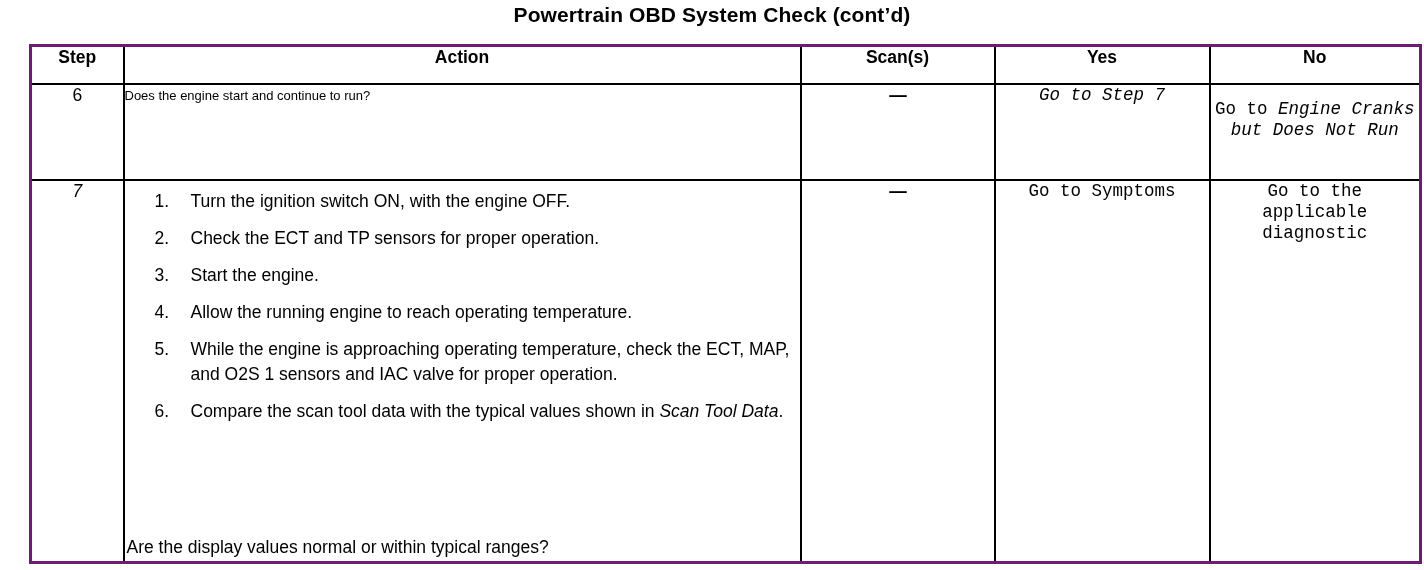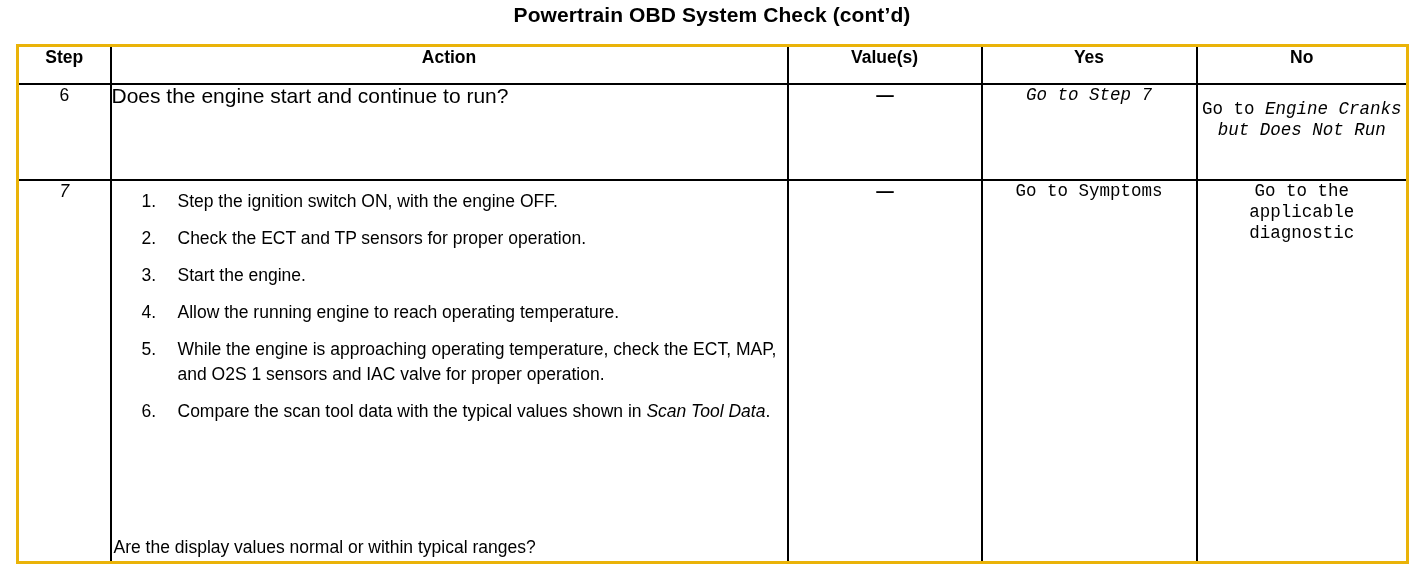--- a/index.html
+++ b/index.html
@@ -31,27 +31,27 @@
     text-align: center;
     font-size: 21px;
     font-weight: bold;
     letter-spacing: 0.1px;
     line-height: 26px;
   }
 
   
   .flow-table {
     position: absolute;
-    left: 16px;
+    left: 29px;
     top: 44px;
     width: 1390px;
     height: 514px;
     border-collapse: collapse;
     table-layout: fixed;
-    border: 3px solid #eab308;
+    border: 3px solid #701a75;
   }
   .flow-table td, .flow-table th {
     border: 2px solid #000;
     padding: 0;
     vertical-align: top;
     font-size: 17.5px;
     line-height: 21px;
   }
 
   
@@ -97,21 +97,21 @@
     vertical-align: top;
     padding-top: 14px;
   }
   .ital { font-style: italic; }
 
   
   .action-cell {
     padding: 6px 8px 4px 4px;
   }
   .q-line {
-    font-size: 21px;
+    font-size: 13px;
     line-height: 22px;
   }
 
   
   .steps-list {
     list-style: none;
     margin: 8px 0 0 0;
     padding: 0;
   }
   .steps-list li {
@@ -157,21 +157,21 @@
       <col class="c-action">
       <col class="c-value">
       <col class="c-yes">
       <col class="c-no">
     </colgroup>
 
     <thead>
       <tr>
         <th>Step</th>
         <th>Action</th>
-        <th>Value(s)</th>
+        <th>Scan(s)</th>
         <th>Yes</th>
         <th>No</th>
       </tr>
     </thead>
 
     <tbody>
 
       <tr style="height:96px;">
         <td class="step-cell">6</td>
 
@@ -196,21 +196,21 @@
         <td class="step-cell">
           <span class="step-num-italic">7</span>
         </td>
 
         <td class="action-cell">
           <div class="row7-action-inner">
             <ol class="steps-list">
 
               <li>
                 <span class="num">1.</span>
-                <span>Step the ignition switch ON, with the engine OFF.</span>
+                <span>Turn the ignition switch ON, with the engine OFF.</span>
               </li>
 
               <li>
                 <span class="num">2.</span>
                 <span>Check the ECT and TP sensors for proper operation.</span>
               </li>
 
               <li>
                 <span class="num">3.</span>
                 <span>Start the engine.</span>

